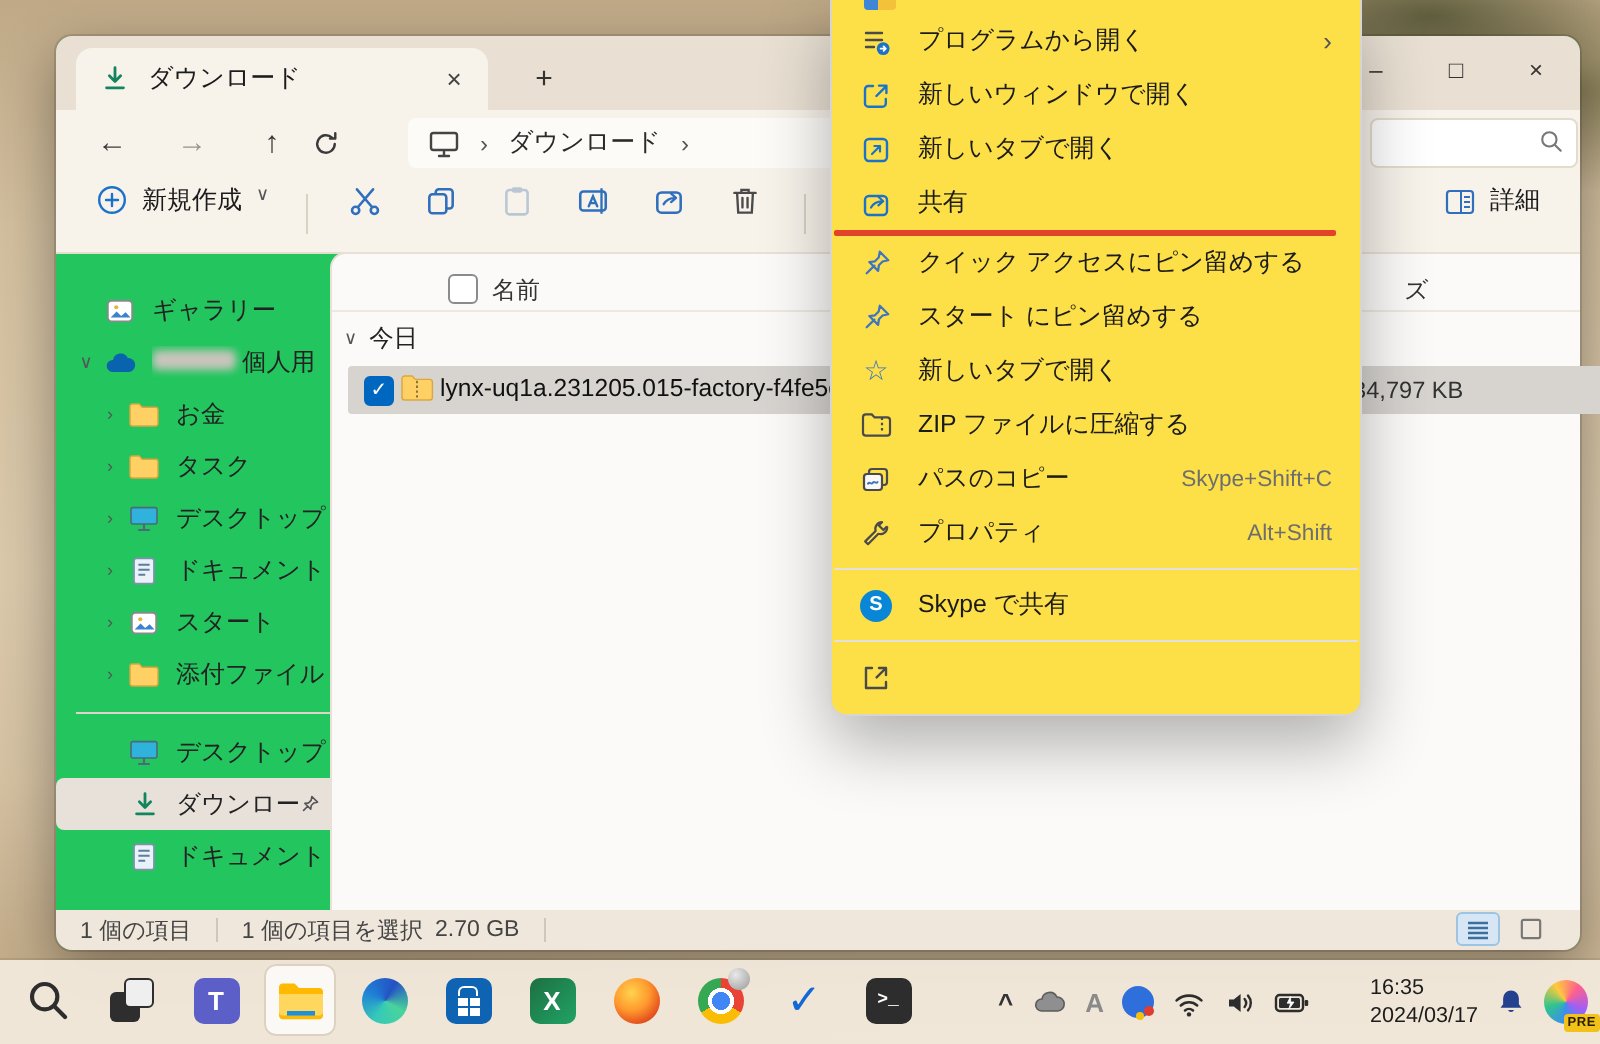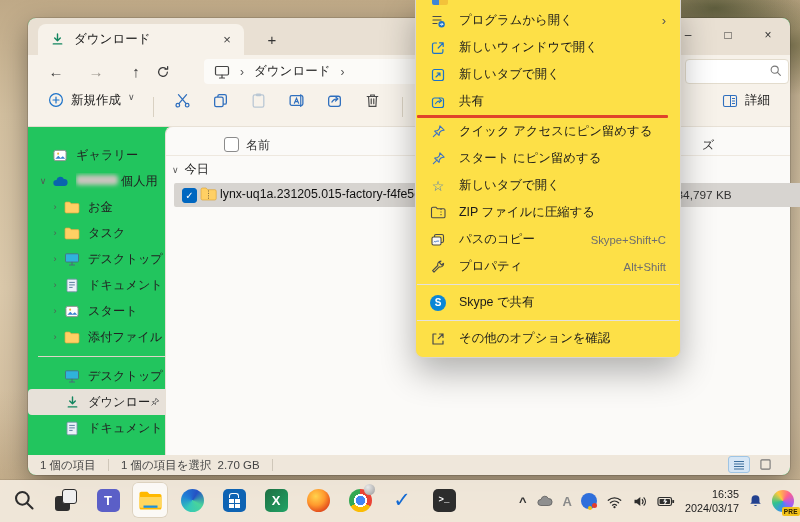--- a/index.html
+++ b/index.html
@@ -95,21 +95,21 @@
   
   .taskbar{position:absolute;left:0;bottom:0;width:800px;height:42px;background:rgba(242,234,221,.94);
            box-shadow:0 -1px 0 rgba(0,0,0,.08);z-index:40}
   .tbleft{position:absolute;left:6px;top:2px;display:flex;align-items:center;gap:6px}
   .app{width:36px;height:36px;display:flex;align-items:center;justify-content:center;border-radius:6px;position:relative}
   .app.active{background:rgba(255,255,255,.75);box-shadow:inset 0 0 0 1px #ddd2bf}
   .sq{border-radius:5px;width:23px;height:23px;display:flex;align-items:center;justify-content:center;
       color:#fff;font-weight:bold;font-size:13px}
   .tray{position:absolute;right:6px;top:0;height:42px;display:flex;align-items:center;gap:9px}
   .tico{font-size:12px;color:#333;text-align:center}
-  .clock{font-size:10.8px;text-align:right;line-height:1.3;color:#1c1c1c;margin-left:1px}
+  .clock{font-size:10.8px;text-align:left;line-height:1.3;color:#1c1c1c;margin-left:21px}
   .copilot{width:22px;height:22px;border-radius:50%;position:relative;
            background:conic-gradient(from 40deg,#ff5f8f,#a45ef2,#3b8df0,#31c48d,#ffc93c,#ff5f8f)}
   .pre{position:absolute;right:-6px;bottom:-4px;background:#f2c21a;color:#2a2000;font-size:6.5px;
        font-weight:bold;padding:1px 2px;border-radius:2px;letter-spacing:.3px}
   .chromebadge{position:absolute;right:3px;top:2px;width:11px;height:11px;border-radius:50%;
                background:radial-gradient(circle at 35% 30%,#e9e9e9,#9a9a9a)}
   svg{display:block}
 </style>
 </head>
 <body>
@@ -510,21 +510,20 @@
   </div>
 
   <div class="msep"></div>
 
   <div class="mi">
     <span class="ico">
       <svg width="16" height="16" viewBox="0 0 16 16">
           <path d="M6 3H3v10h10v-3M9.5 3H13v3.5M13 3L8.3 7.7" stroke="#4a4a4a" stroke-width="1.2" fill="none" stroke-linecap="round" stroke-linejoin="round"></path>
         </svg>
     </span>
-    <span class="lbl">その他のオプションを確認</span>
   </div>
 </div>
 
 <div class="taskbar">
   <div class="tbleft">
     <div class="app">
       <svg width="22" height="22" viewBox="0 0 16 16">
         <circle cx="6.8" cy="6.8" r="4.6" stroke="#2d2d2d" stroke-width="1.5" fill="none"></circle>
         <path d="M10.3 10.3L14.2 14.2" stroke="#2d2d2d" stroke-width="1.5" stroke-linecap="round"></path>
       </svg>

